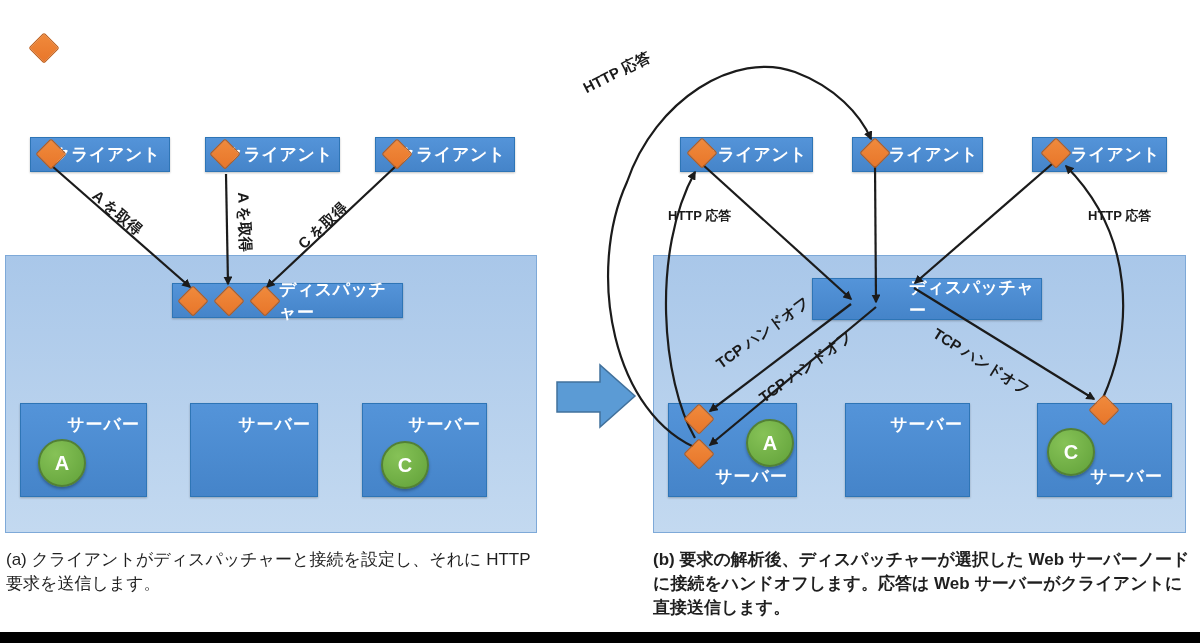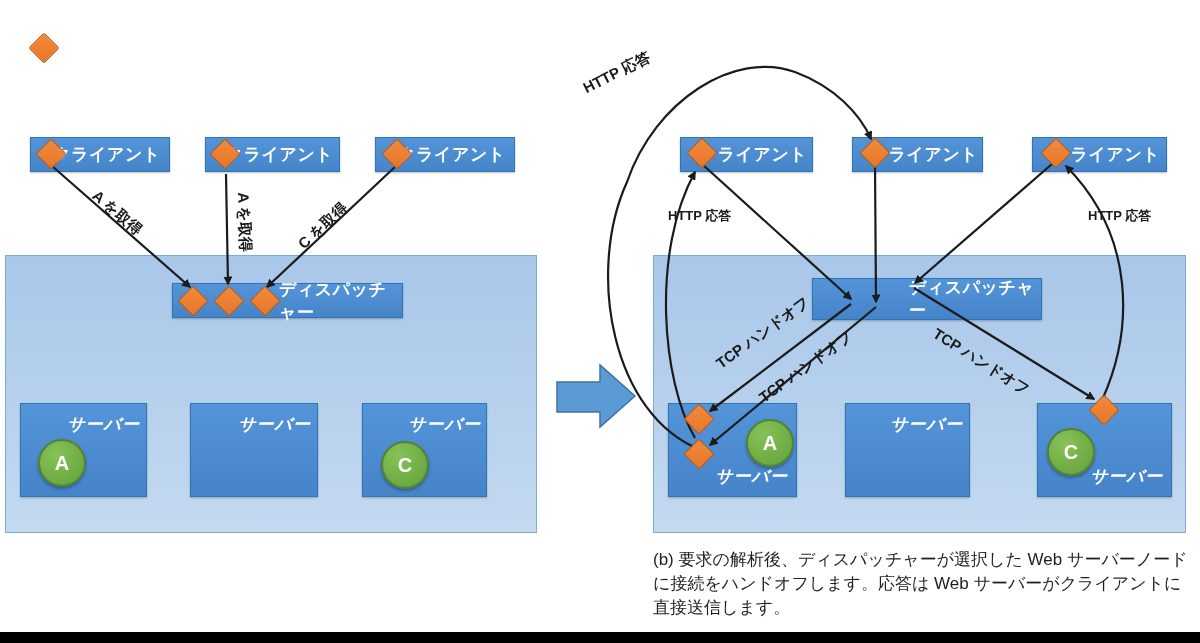--- a/index.html
+++ b/index.html
@@ -11,21 +11,21 @@
   .node{
     position:absolute;
     background:linear-gradient(180deg,#5494d9 0%,#4584c9 100%);
     border:1px solid #2e75b6;
     box-shadow:0 1px 2px rgba(0,0,0,.25);
     color:#fff;font-weight:bold;box-sizing:border-box;
   }
   .client{top:137px;height:35px;display:flex;align-items:center;justify-content:center;
     font-size:17px;padding-left:14px;letter-spacing:.5px;}
   .server{top:403px;height:94px;font-size:17px;}
-  .server .srv-label{position:absolute;letter-spacing:1px;font-style:italic;}
+  .server .srv-label{position:absolute;letter-spacing:1px;}
   .dispatcher{display:flex;align-items:center;font-size:17px;letter-spacing:.5px;}
   
   .container{
     position:absolute;top:255px;height:278px;
     background:linear-gradient(180deg,#a9c7e9 0%,#c3d9f0 100%);
     border:1px solid #7ea9d8;box-sizing:border-box;
   }
   
   .diamond{
     position:absolute;width:22px;height:22px;
@@ -168,16 +168,17 @@
   <div class="edge-label" style="left:323px;top:226px;transform:translate(-50%,-50%) rotate(-43deg);">C を取得</div>
 
   <div class="edge-label" style="left:617px;top:73px;transform:translate(-50%,-50%) rotate(-27deg);">HTTP 応答</div>
   <div class="edge-label small" style="left:668px;top:207px;">HTTP 応答</div>
   <div class="edge-label small" style="left:1088px;top:207px;">HTTP 応答</div>
 
   <div class="edge-label" style="left:763px;top:333px;transform:translate(-50%,-50%) rotate(-36deg);">TCP ハンドオフ</div>
   <div class="edge-label" style="left:806px;top:367px;transform:translate(-50%,-50%) rotate(-36deg);">TCP ハンドオフ</div>
   <div class="edge-label" style="left:981px;top:362px;transform:translate(-50%,-50%) rotate(32deg);">TCP ハンドオフ</div>
 
-  <div class="caption" style="left:653px;top:548px;width:545px;">(b) 要求の解析後、ディスパッチャーが選択した Web サーバーノードに接続をハンドオフします。応答は Web サーバーがクライアントに直接送信します。</div>
+  <div class="caption" style="left:6px;top:548px;width:545px;">(a) クライアントがディスパッチャーと接続を設定し、それに HTTP 要求を送信します。</div>
+  <div class="caption" style="left:653px;top:548px;width:545px;font-weight:bold;">(b) 要求の解析後、ディスパッチャーが選択した Web サーバーノードに接続をハンドオフします。応答は Web サーバーがクライアントに直接送信します。</div>
 
   <div class="bottom-bar"></div>
 </div>
 
 </body></html>

